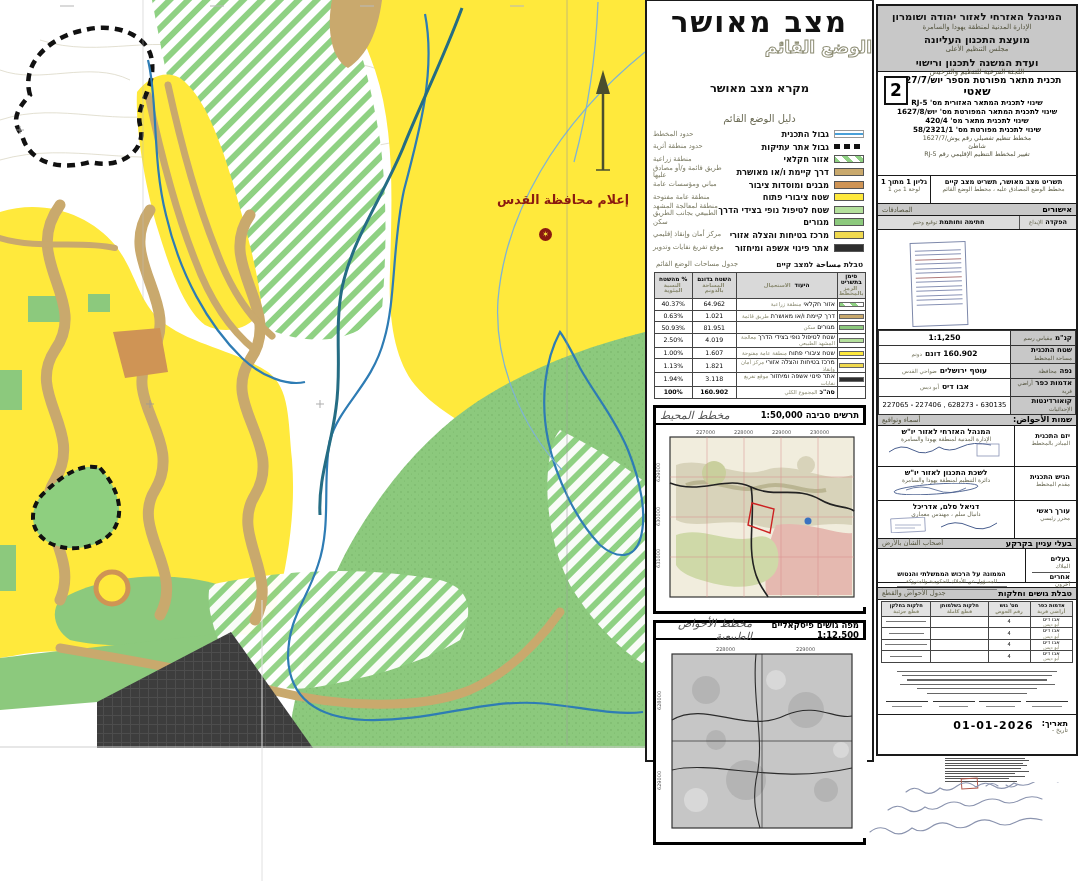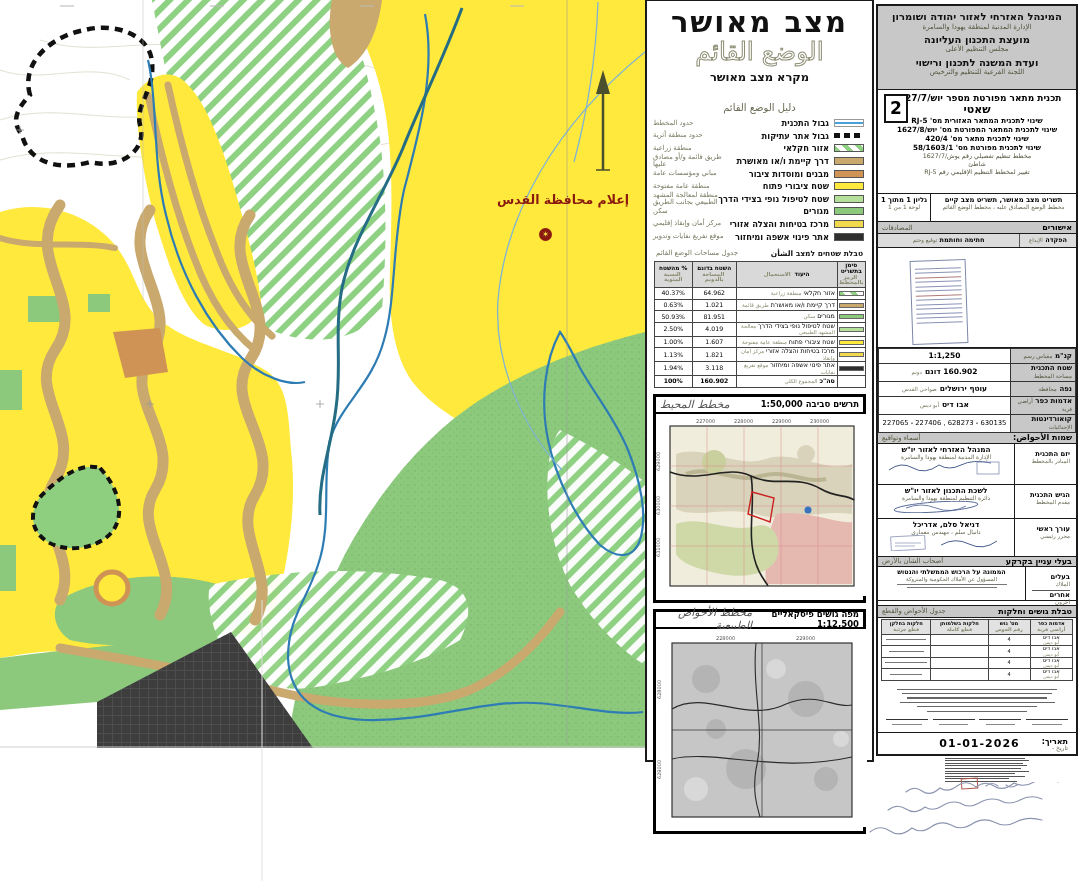--- a/index.html
+++ b/index.html
@@ -4,23 +4,23 @@
 <style>
   html,body{margin:0;padding:0;background:#ffffff;}
   body{font-family:"DejaVu Sans",sans-serif;}
   #sheet{position:relative;width:1080px;height:881px;background:#fff;overflow:hidden;}
   .abs{position:absolute;}
   
   #center-panel{position:absolute;left:645px;top:0;width:229px;height:762px;
     border-left:2px solid #1a1a1a;border-right:2px solid #1a1a1a;border-top:1px solid #1a1a1a;
     border-bottom:2px solid #1a1a1a;background:#fff;box-sizing:border-box;}
   .cp-title{font-size:29px;font-weight:bold;text-align:center;letter-spacing:2px;color:#111;margin-top:4px;}
-  .cp-title-ar{font-size:25px;font-weight:normal;text-align:center;color:transparent;
+  .cp-title-ar{font-size:17px;font-weight:bold;text-align:right;color:transparent;
     -webkit-text-stroke:1px #8d8d74;margin-top:-2px;}
-  .legend-title{font-size:11.5px;font-weight:bold;text-align:center;margin-top:4px;color:#111;}
+  .legend-title{font-size:11.5px;font-weight:bold;text-align:center;margin-top:24px;color:#111;}
   .legend-title-ar{font-size:10px;text-align:center;color:#6b6b55;margin-top:18px;}
   .legend{margin:4px 8px 0 6px;}
   .lrow{direction:rtl;display:flex;align-items:center;height:12.6px;}
   .lsw{width:30px;height:8px;border:0.8px solid #555;flex:0 0 30px;margin-left:5px;box-sizing:border-box;}
   .lhe{font-size:8.3px;font-weight:bold;color:#111;white-space:nowrap;}
   .lar{font-size:6.8px;color:#77775f;margin-right:auto;text-align:left;line-height:1.05;max-width:78px;}
   .sw-blueline{background:linear-gradient(#fff 35%,#4aa0d8 35%,#4aa0d8 65%,#fff 65%);border-color:#999;}
   .sw-dash{background:repeating-linear-gradient(90deg,#111 0 6px,#fff 6px 10px);height:5px;border:none;}
   .sw-hatch{background:repeating-linear-gradient(45deg,#8fd183 0 4px,#fff 4px 9px);}
   .sw-tan{background:#c9a96d;}
@@ -42,21 +42,21 @@
   .usear{color:#8a8a70;font-size:5.4px;margin-right:2px;}
   .mapbox{margin:6px 6px 0 6px;border:3px solid #000;background:#fff;}
   .mapbox .hd{direction:rtl;display:flex;justify-content:space-between;align-items:center;
     border-bottom:2px solid #000;padding:1px 4px;height:13px;}
   .mapbox .hd .he{font-size:8.5px;font-weight:bold;}
   .mapbox .hd .ar{font-size:11px;color:#555;font-style:italic;}
   
   #right-panel{position:absolute;left:876px;top:4px;width:202px;height:752px;
     border:2px solid #1a1a1a;background:#fff;box-sizing:border-box;font-size:8px;}
   .rp-sec{border-bottom:1px solid #1a1a1a;box-sizing:border-box;position:relative;}
-  .inst{background:#c8c8c8;text-align:center;padding-top:5px;height:84px;}
+  .inst{background:#c8c8c8;text-align:center;padding-top:5px;height:66px;}
   .inst .h{font-size:10px;font-weight:bold;color:#111;line-height:1.15;}
   .inst .a{font-size:7px;color:#55553f;line-height:1.2;margin-bottom:3px;}
   .plan{height:104px;text-align:center;padding-top:3px;direction:rtl;}
   .plan .l1{font-size:9px;font-weight:bold;}
   .plan .l2{font-size:11px;font-weight:bold;}
   .plan .l{font-size:7.2px;font-weight:bold;line-height:1.25;}
   .plan .a{font-size:6.3px;color:#55553f;line-height:1.25;}
   .numbox{position:absolute;left:6px;top:4px;width:20px;height:25px;border:2px solid #111;
     font-size:17px;font-weight:bold;text-align:center;line-height:24px;background:#fff;}
   .sheetrow{height:28px;display:flex;direction:rtl;}
@@ -84,37 +84,37 @@
   table.details .val{text-align:center;}
   table.details .val .he{font-size:7.5px;font-weight:bold;}
   table.details .val .ar{font-size:5.6px;color:#77775f;margin-right:3px;font-weight:normal;}
   .sigrow{display:flex;direction:rtl;border-bottom:1px solid #1a1a1a;}
   .sigrow .role{width:52px;border-left:1px solid #1a1a1a;padding:6px;background:#fff;}
   .sigrow .role .he{font-size:6.8px;font-weight:bold;}
   .sigrow .role .ar{font-size:5.6px;color:#66664f;}
   .sigrow .body{flex:1;padding:1px 3px;position:relative;}
   .sigrow .body .he{font-size:7.3px;font-weight:bold;text-align:center;}
   .sigrow .body .ar{font-size:5.8px;color:#66664f;text-align:center;}
-  .stk-owners .txt .he{font-size:6.4px;font-weight:bold;text-align:center;}
+  .stk-owners .txt .he{font-size:6.4px;font-weight:bold;text-align:center;margin-top:20px;}
   .stk-owners .txt .ar{font-size:5.4px;color:#66664f;text-align:center;}
   table.blocks{border-collapse:collapse;width:192px;margin:1px auto;direction:rtl;}
   table.blocks td,table.blocks th{border:0.7px solid #444;font-size:5.2px;line-height:1.05;height:8px;padding:0 1px;text-align:center;}
   table.blocks th{background:#e2e2e2;height:14px;}
   table.blocks .ar{color:#8a8a70;font-size:4.8px;display:block;}
   .scr{height:1px;background:#777;margin:2px auto;}
   .notes{padding:4px 10px 0 10px;}
   .notes .ln{height:1.2px;background:#666;margin:3.2px auto;}
   .siglines{display:flex;justify-content:space-between;padding:4px 8px 0 8px;}
   .siglines .col{width:42px;}
   .siglines .col .bar{border-top:1px solid #333;height:2px;}
   .siglines .col .lbl{height:1px;background:#888;width:70%;margin:2px auto;}
   .daterow{height:22px;direction:rtl;display:flex;align-items:center;padding:0 8px;}
   .daterow .lab .he{font-size:8px;font-weight:bold;}
   .daterow .lab .ar{font-size:6px;color:#66664f;margin-top:-2px;}
-  .daterow .val{direction:ltr;font-size:11px;font-weight:bold;letter-spacing:1px;margin-right:22px;}
+  .daterow .val{direction:ltr;font-size:11px;font-weight:bold;letter-spacing:1px;margin-right:8px;}
   
   #logo{position:absolute;left:487px;top:190px;width:152px;text-align:center;}
   #logo .big{font-size:46px;font-weight:900;color:#8a1a10;line-height:1.0;
     text-shadow:1px 0 #8a1a10, -1px 0 #8a1a10;}
   #logo .star{position:absolute;left:52px;top:38px;width:13px;height:13px;border-radius:50%;
     background:#8a1a10;color:#ffe93c;font-size:8px;line-height:13px;}
   #logo .sub{font-size:12.5px;font-weight:bold;color:#8a1a10;margin-top:2px;letter-spacing:0.5px;}
   
   #fineprint{position:absolute;left:945px;top:756px;width:84px;}
   #fineprint .fl{height:0.9px;background:#555;margin:1.7px 0;}
@@ -284,21 +284,21 @@
           <span class="lar">مركز أمان وإنقاذ إقليمي</span>
         </div>
       <div class="lrow">
           <span class="lsw sw-black"></span>
           <span class="lhe">אתר פינוי אשפה ומיחזור</span>
           <span class="lar">موقع تفريغ نفايات وتدوير</span>
         </div>
     </div>
 
     <div class="areas-cap">
-      <span class="he">טבלת שטחים למצב الشأن</span>
+      <span class="he">טבלת مساحة למצב קיים</span>
       <span class="ar">جدول مساحات الوضع القائم</span>
     </div>
 
     <table class="areas">
       <tbody>
           <tr>
         <th class="swc"><span>סימן בתשריט</span><br><span class="usear">الرمز بالمخطط</span></th>
         <th><span>היעוד</span> <span class="usear">الاستعمال</span></th>
         <th><span>השטח בדונם</span><br><span class="usear">المساحة بالدونم</span></th>
         <th><span>% מהשטח</span><br><span class="usear">النسبة المئوية</span></th>
@@ -459,21 +459,21 @@
       <div class="a">اللجنة الفرعية للتنظيم والترخيص</div>
     </div>
 
     <div class="rp-sec plan">
       <div class="numbox">2</div>
       <div class="l1">תכנית מתאר מפורטת מספר יוש/1627/7</div>
       <div class="l2">שאטי</div>
       <div class="l">שינוי לתכנית המתאר האזורית מס' RJ-5</div>
       <div class="l">שינוי לתכנית המתאר המפורטת מס' יוש/1627/8</div>
       <div class="l">שינוי לתכנית מתאר מס' 420/4</div>
-      <div class="l">שינוי לתכנית מפורטת מס' 58/1603/1</div>
+      <div class="l">שינוי לתכנית מפורטת מס' 58/2321/1</div>
       <div class="a">مخطط تنظيم تفصيلي رقم يوش/1627/7</div>
       <div class="a">شاطئ</div>
       <div class="a">تغيير لمخطط التنظيم الإقليمي رقم RJ-5</div>
     </div>
 
     <div class="rp-sec sheetrow">
       <div class="c1">
         <div class="he">תשריט מצב מאושר, תשריט מצב קיים</div>
         <div class="ar">مخطط الوضع المصادق عليه ، مخطط الوضع القائم</div>
       </div>

